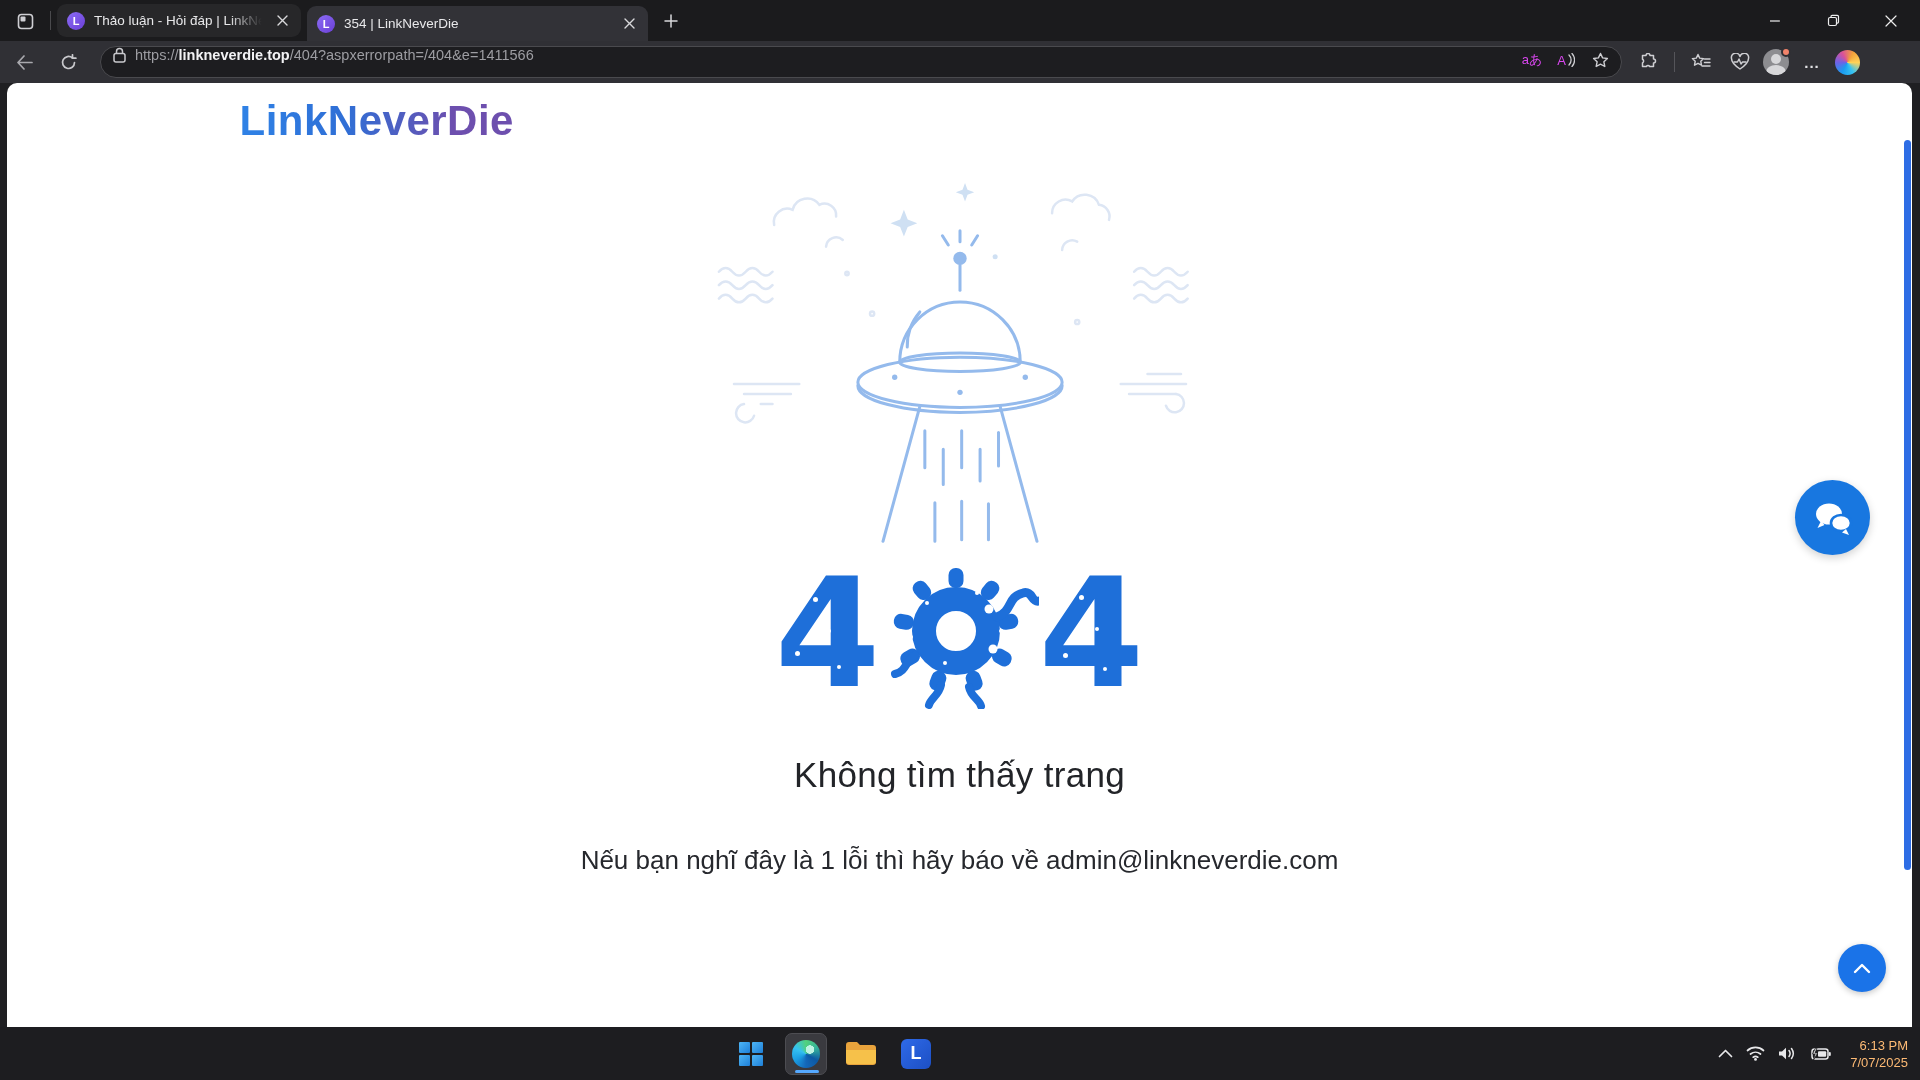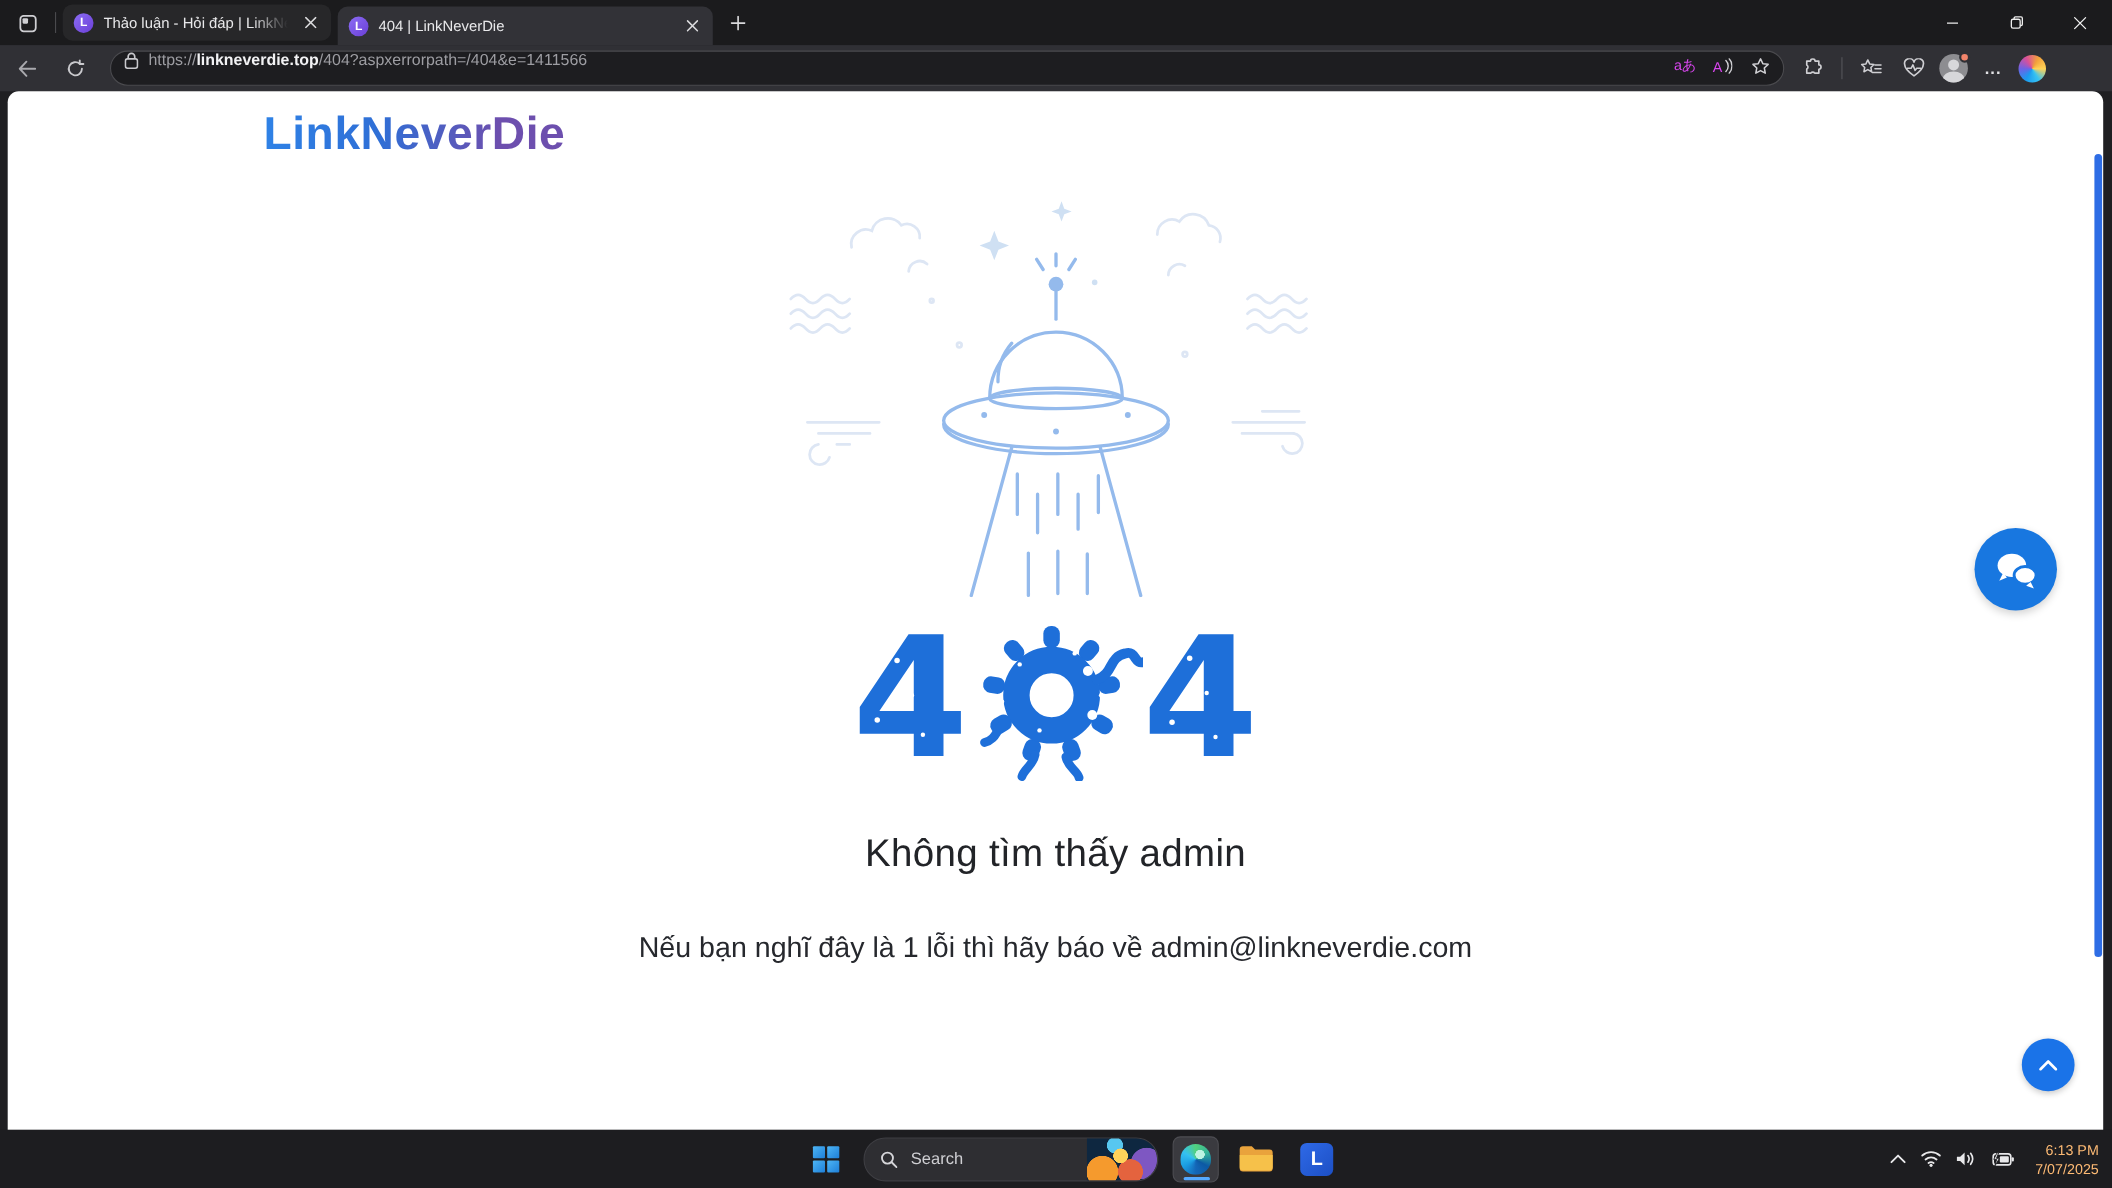--- a/index.html
+++ b/index.html
@@ -108,21 +108,21 @@
       <span class="tab-title">Thảo luận - Hỏi đáp | LinkNeverDi</span>
       <span class="tab-close">
         <svg width="11" height="11" viewBox="0 0 11 11">
             <path d="M1 1 L10 10 M10 1 L1 10" stroke="#d9d9db" stroke-width="1.4" stroke-linecap="round"></path>
           </svg>
       </span>
     </div>
 
     <div class="tab active">
       <span class="favicon">L</span>
-      <span class="tab-title">404 | LinkNeverDie</span>
+      <span class="tab-title">354 | LinkNeverDie</span>
       <span class="tab-close">
         <svg width="11" height="11" viewBox="0 0 11 11">
             <path d="M1 1 L10 10 M10 1 L1 10" stroke="#d9d9db" stroke-width="1.4" stroke-linecap="round"></path>
           </svg>
       </span>
     </div>
 
     <div class="newtab">
       <svg width="14" height="14" viewBox="0 0 14 14">
           <path d="M7 1 V13 M1 7 H13" stroke="#d9d9db" stroke-width="1.5" stroke-linecap="round"></path>
@@ -300,21 +300,21 @@
               <circle cx="76" cy="130" r="2"></circle>
               <circle cx="40" cy="120" r="2"></circle>
               <circle cx="96" cy="34" r="2"></circle>
           </g>
         </svg>
         <span class="digit"><span>4</span>
           <i class="dot" style="left:40px;top:26px;width:5px;height:5px"></i><i class="dot" style="left:56px;top:58px;width:4px;height:4px"></i><i class="dot" style="left:24px;top:84px;width:5px;height:5px"></i><i class="dot" style="left:64px;top:98px;width:4px;height:4px"></i><i class="dot" style="left:48px;top:120px;width:5px;height:5px"></i>
         </span>
       </div>
 
-      <div class="err-heading">Không tìm thấy admin</div>
+      <div class="err-heading">Không tìm thấy trang</div>
       <div class="err-msg">Nếu bạn nghĩ đây là 1 lỗi thì hãy báo về admin@linkneverdie.com</div>
     </div>
 
     <div class="scroll-thumb"></div>
   </div>
 
   <div class="chat-fab">
     <svg width="40" height="36" viewBox="0 0 40 36">
       <ellipse cx="16" cy="14" rx="13" ry="10.5" fill="#fff"></ellipse>
       <path d="M8 21 l-3.5 7 7 -3 z" fill="#fff"></path>
@@ -331,28 +331,20 @@
   <div class="taskbar">
     <div class="tb-center">
       <div class="tb-btn">
         <div class="start-grid">
             <span></span>
             <span></span>
             <span></span>
             <span></span>
           </div>
       </div>
-      <div class="tb-search">
-        <svg width="16" height="16" viewBox="0 0 16 16" style="margin-left:14px">
-            <circle cx="6.8" cy="6.8" r="5" fill="none" stroke="#d6d6da" stroke-width="1.7"></circle>
-            <path d="M10.6 10.6 L15 15" stroke="#d6d6da" stroke-width="1.7" stroke-linecap="round"></path>
-          </svg>
-        <span class="tb-search-label">Search</span>
-        <div class="bing-img"></div>
-      </div>
       <div class="tb-btn edge-app">
         <div class="edge-ball"></div>
         <div class="edge-underline"></div>
       </div>
       <div class="tb-btn">
         <svg width="32" height="26" viewBox="0 0 32 26">
           <path d="M1 4 a3 3 0 0 1 3 -3 h8 l3 3 h13 a3 3 0 0 1 3 3 v14 a3 3 0 0 1 -3 3 H4 a3 3 0 0 1 -3 -3 z" fill="#e9a33c"></path>
           <rect x="6" y="14" width="20" height="7" rx="1.5" fill="#4f9bf5"></rect>
           <path d="M1 9 h30 v11 a3 3 0 0 1 -3 3 H4 a3 3 0 0 1 -3 -3 z" fill="#f6c14a"></path>
         </svg>

